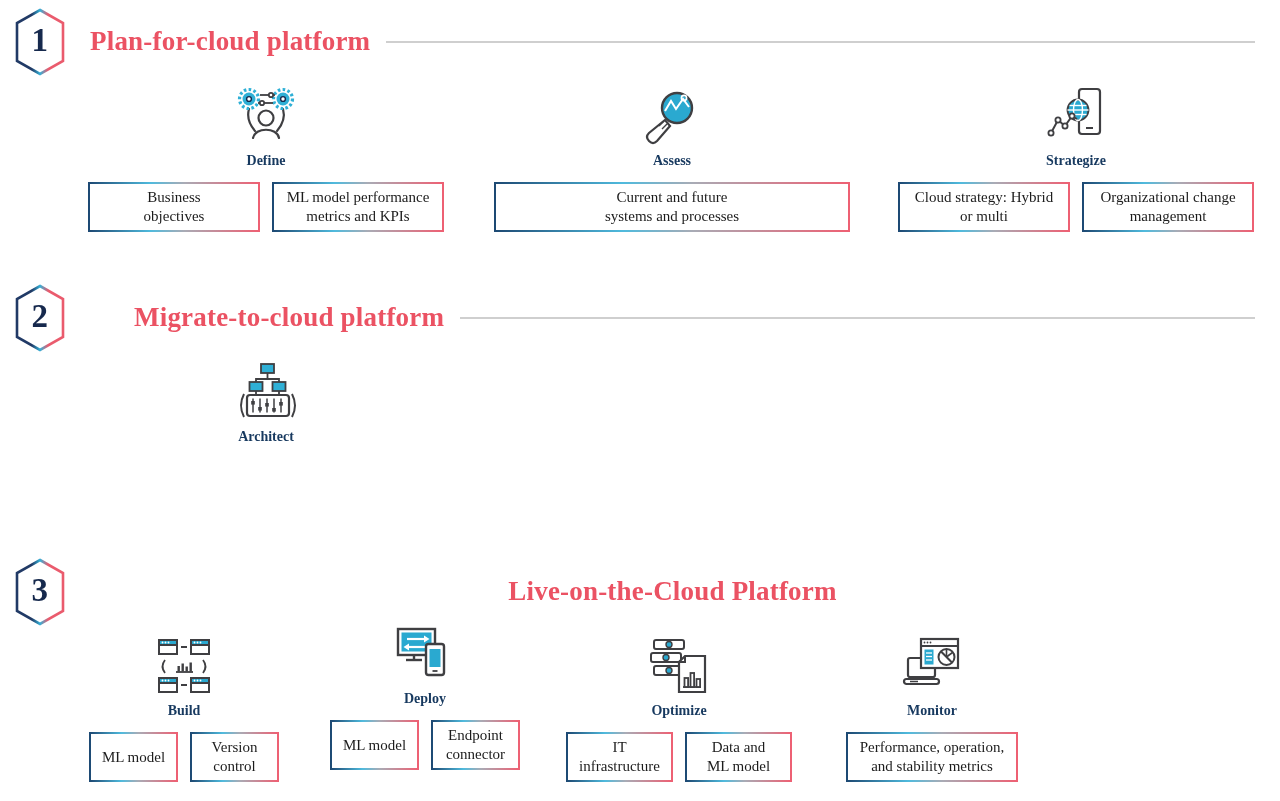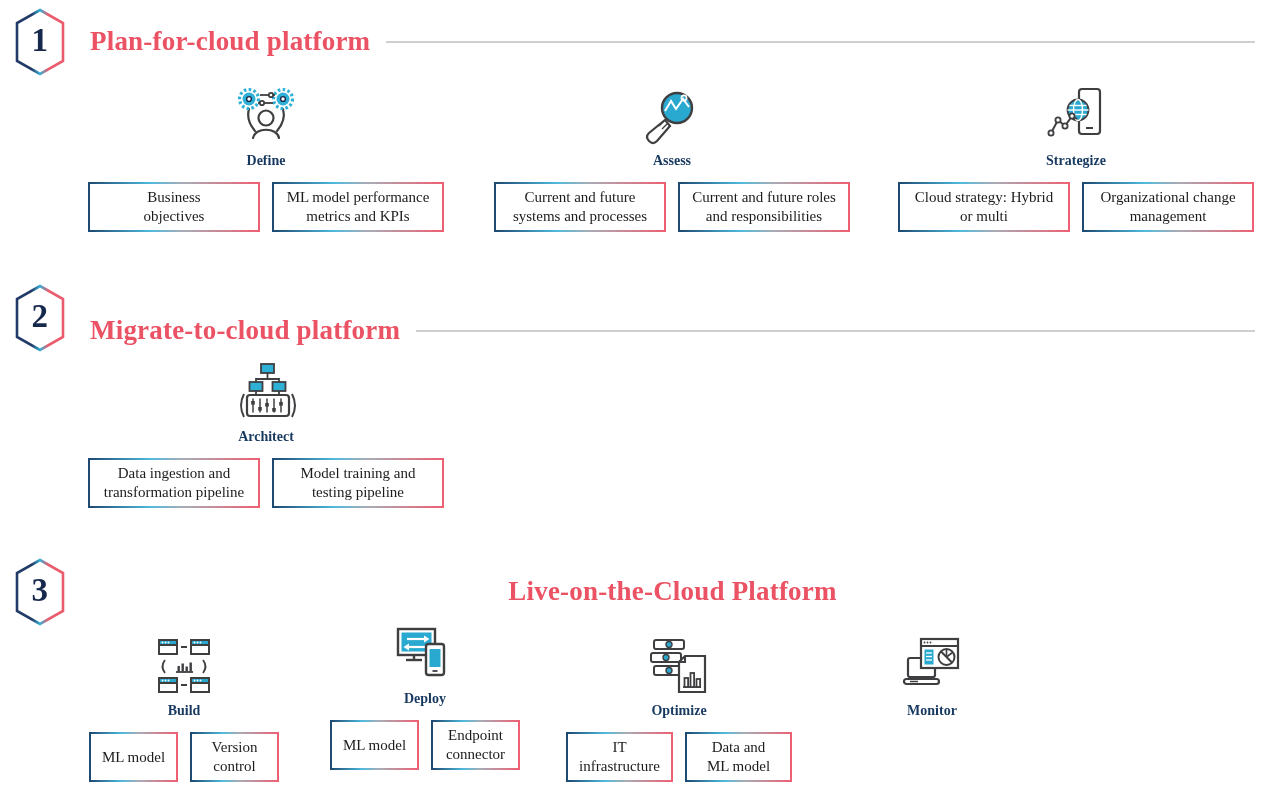--- a/index.html
+++ b/index.html
@@ -94,22 +94,20 @@
         <path d="M24 35 l-5 5 M27 38 l-5 5" stroke="#3f3f42" stroke-width="1.4"></path>
         <circle cx="37" cy="22" r="15" fill="#2aa9d0" stroke="#3f3f42" stroke-width="2.4"></circle>
         <polyline points="25,25 31,15 36,23 43,13 49,21" fill="none" stroke="#fff" stroke-width="2"></polyline>
         <circle cx="44" cy="12" r="2.6" fill="none" stroke="#fff" stroke-width="1.6"></circle>
       </svg>
     </div>
     <div class="col-label">Assess</div>
     <div class="boxes">
       <div class="pill"><span>Current and future
 systems and processes</span></div>
-      <div class="pill"><span>Current and future roles
-and responsibilities</span></div>
     </div>
   </div>
 
   <div class="col" style="left:898px; top:84px; width:356px;">
     <div class="icon">
       <svg width="64" height="60" viewBox="0 0 64 60">
         <rect x="35" y="3" width="21" height="45" rx="3" fill="#fff" stroke="#3f3f42" stroke-width="2.2"></rect>
         <line x1="42" y1="42" x2="49" y2="42" stroke="#3f3f42" stroke-width="2"></line>
         <circle cx="34" cy="24" r="10.5" fill="#2aa9d0" stroke="#3f3f42" stroke-width="1.8"></circle>
         <ellipse cx="34" cy="24" rx="4.5" ry="10.5" fill="none" stroke="#fff" stroke-width="1.4"></ellipse>
@@ -131,21 +129,21 @@
 management</span></div>
     </div>
   </div>
 
   <div class="badge" style="left:14px; top:284px;">
     <svg width="52" height="68" viewBox="0 0 52 68">
       <polygon points="26,2 49,15 49,53 26,66 3,53 3,15" fill="none" stroke="url(#hexgrad)" stroke-width="2.6"></polygon>
     </svg>
     <span class="num">2</span>
   </div>
-  <div class="phase-header" style="top:315px;">
+  <div class="phase-header" style="top:302px;margin-left:44px;">
     <h2 class="phase-title">Migrate-to-cloud platform</h2>
     <div class="rule"></div>
   </div>
 
   <div class="col" style="left:88px; top:360px; width:356px;">
     <div class="icon">
       <svg width="64" height="60" viewBox="0 0 64 60">
         <g fill="none" stroke="#3f3f42" stroke-width="1.8">
           <line x1="33.5" y1="11" x2="33.5" y2="17"></line>
           <path d="M22 20 v-3 h23 v3"></path>
@@ -168,26 +166,20 @@
         <g fill="#3f3f42">
           <rect x="17.2" y="39" width="3.6" height="3.6"></rect>
             <rect x="24.2" y="45" width="3.6" height="3.6"></rect>
           <rect x="31.2" y="41" width="3.6" height="3.6"></rect>
             <rect x="38.2" y="46" width="3.6" height="3.6"></rect>
           <rect x="45.2" y="40" width="3.6" height="3.6"></rect>
         </g>
       </svg>
     </div>
     <div class="col-label">Architect</div>
-    <div class="boxes">
-      <div class="pill"><span>Data ingestion and
-transformation pipeline</span></div>
-      <div class="pill"><span>Model training and
-testing pipeline</span></div>
-    </div>
   </div>
 
   <div class="badge" style="left:14px; top:558px;">
     <svg width="52" height="68" viewBox="0 0 52 68">
       <polygon points="26,2 49,15 49,53 26,66 3,53 3,15" fill="none" stroke="url(#hexgrad)" stroke-width="2.6"></polygon>
     </svg>
     <span class="num">3</span>
   </div>
   <div class="phase-header" style="top:576px;flex-direction:column;">
     <h2 class="phase-title">Live-on-the-Cloud Platform</h2>
@@ -313,16 +305,20 @@
             <line x1="26" y1="20.5" x2="32" y2="20.5"></line>
             <line x1="26" y1="24" x2="32" y2="24"></line>
         </g>
         <circle cx="46.5" cy="21" r="8" fill="#fff" stroke="#3f3f42" stroke-width="2"></circle>
         <line x1="40.8" y1="15.3" x2="52.2" y2="26.7" stroke="#3f3f42" stroke-width="2"></line>
         <line x1="46.5" y1="21" x2="46.5" y2="13.5" stroke="#3f3f42" stroke-width="1.6"></line>
         <line x1="46.5" y1="21" x2="52.5" y2="16.5" stroke="#3f3f42" stroke-width="1.6"></line>
       </svg>
     </div>
     <div class="col-label">Monitor</div>
+    <div class="boxes">
+      <div class="pill"><span>Performance, operation,
+and stability metrics</span></div>
+    </div>
   </div>
 
 
 </div>
 
 </body></html>

